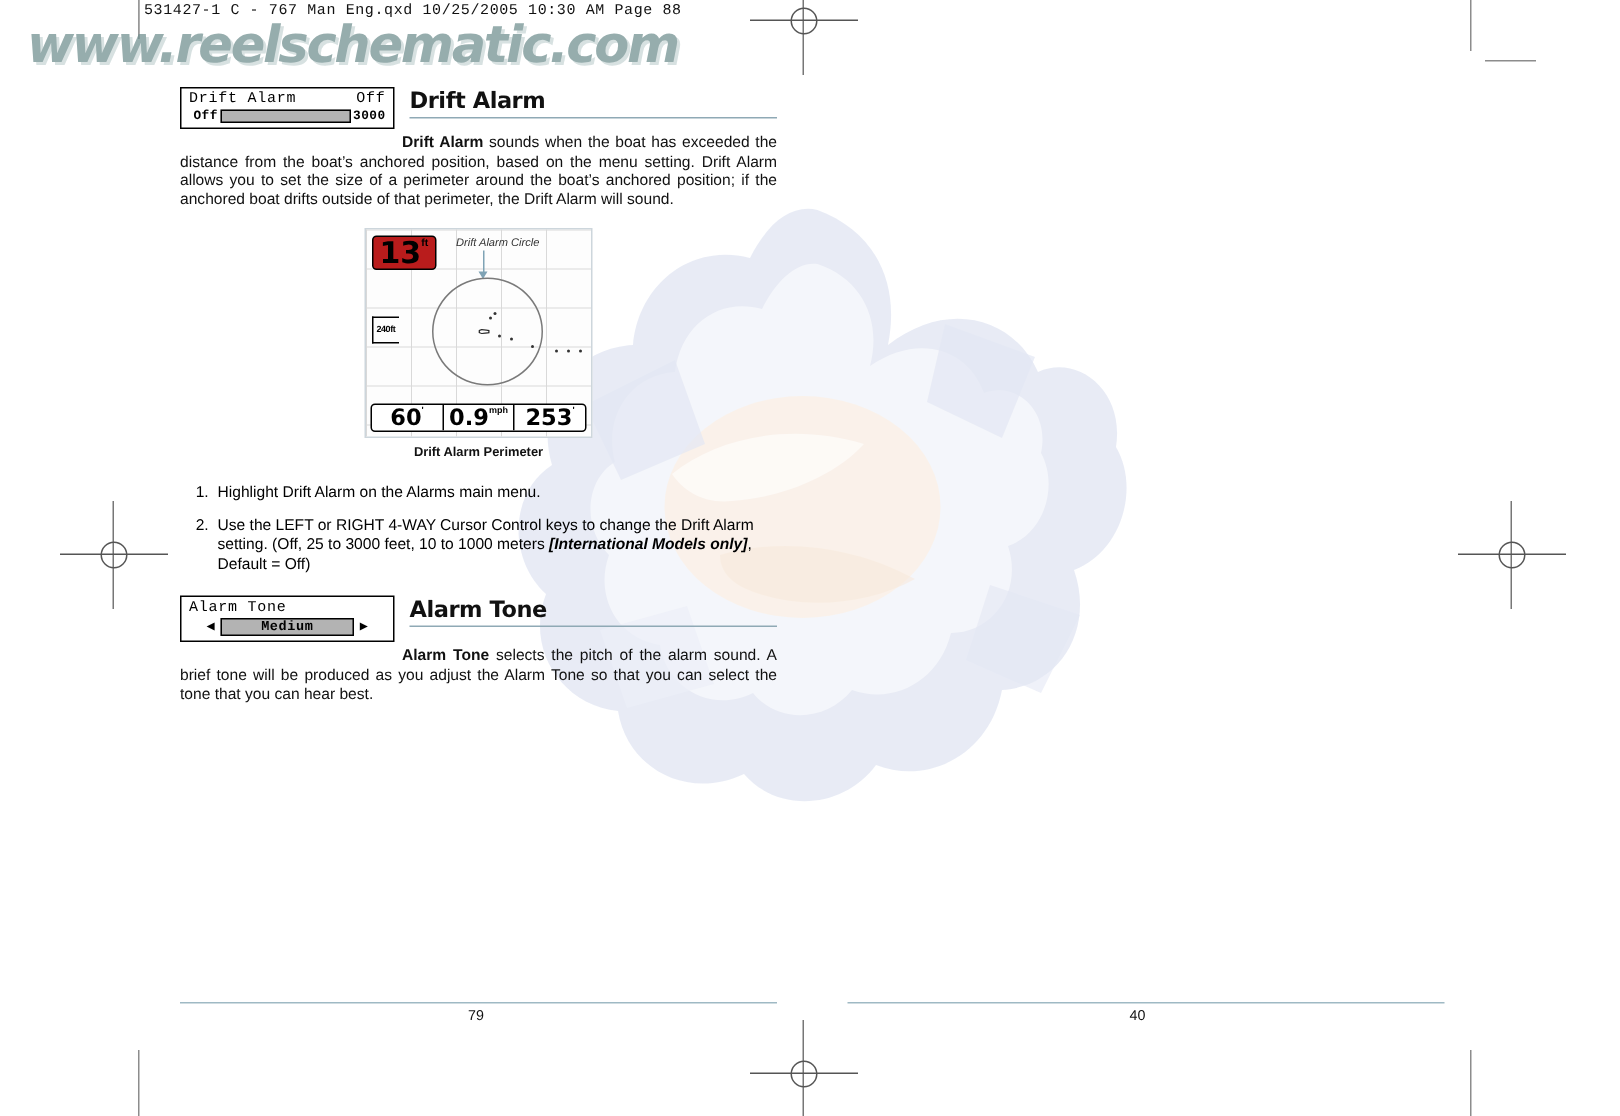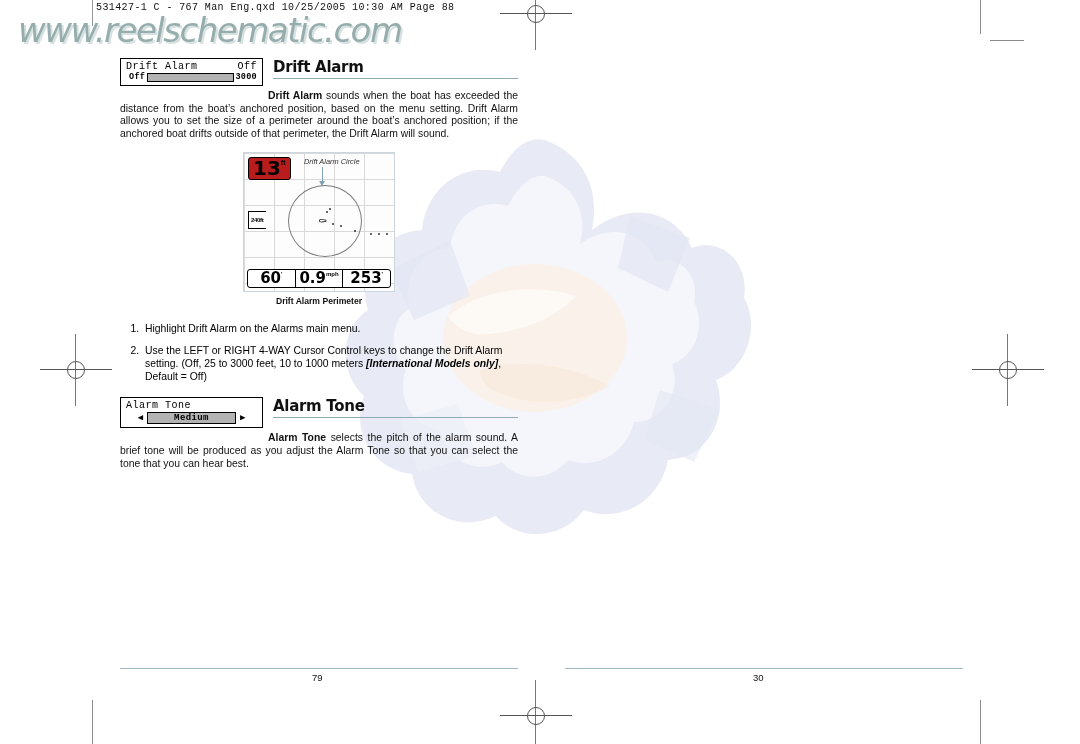--- a/index.html
+++ b/index.html
@@ -33,21 +33,21 @@
     font-family:"Liberation Mono", monospace;
     font-size:10px; letter-spacing:0.4px; color:#111;
     white-space:nowrap;
   }
   .slugline { position:absolute; left:92px; top:0px; width:1px; height:26px; background:#999; }
 
   
   .watermark {
     position:absolute; left:18px; top:10px;
     font-family:"DejaVu Sans", sans-serif;
-    font-weight:normal; font-style:italic;
+    font-weight:bold; font-style:italic;
     font-size:34px; letter-spacing:-1.5px;
     color:#6f8e8e; opacity:.72;
     text-shadow: 2px 2px 0 #c9d6d6;
     white-space:nowrap;
   }
 
   
   .bgart { position:absolute; left:330px; top:120px; width:430px; height:430px; opacity:.38; pointer-events:none; }
 
   
@@ -327,14 +327,14 @@
 
   </div>
 
   <div class="footrule" style="left:120px;top:668px;width:398px;"></div>
   <div class="pagenum" style="left:312px;top:672px;">79</div>
 </div>
 
 <div class="page right">
 
   <div class="footrule" style="left:25px;top:668px;width:398px;"></div>
-  <div class="pagenum" style="left:213px;top:672px;">30</div>
+  <div class="pagenum" style="left:213px;top:672px;">40</div>
 </div>
 
 </body></html>

